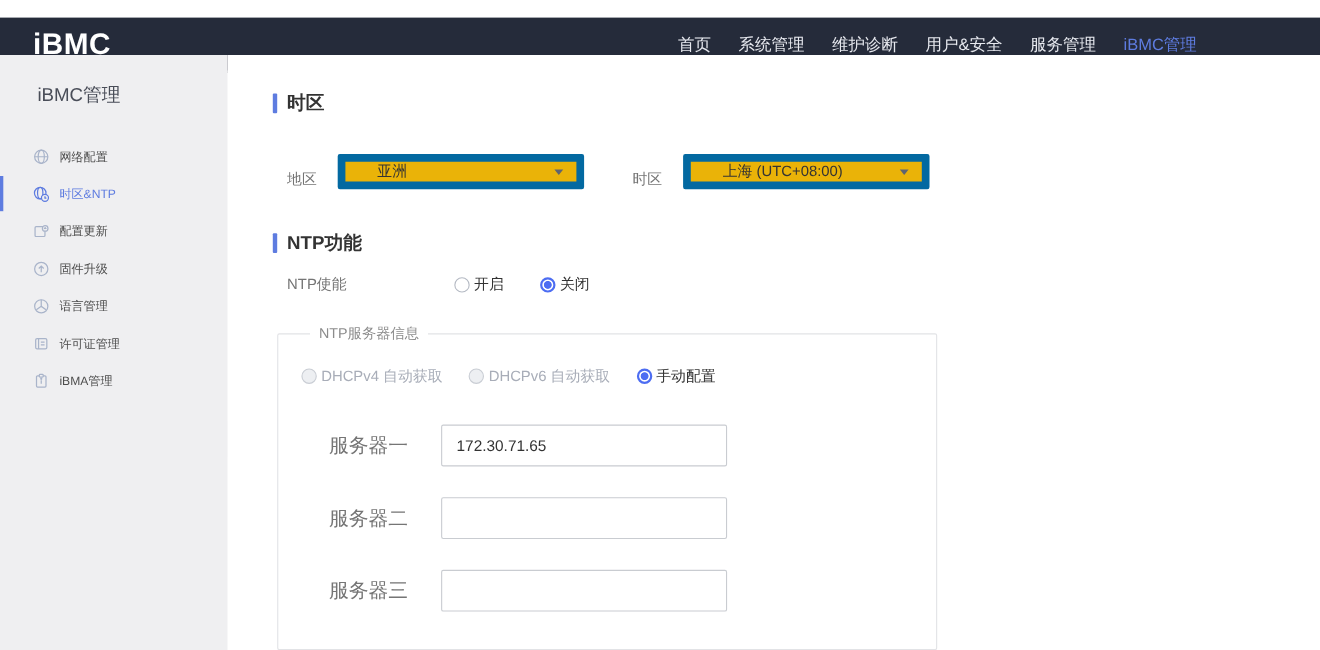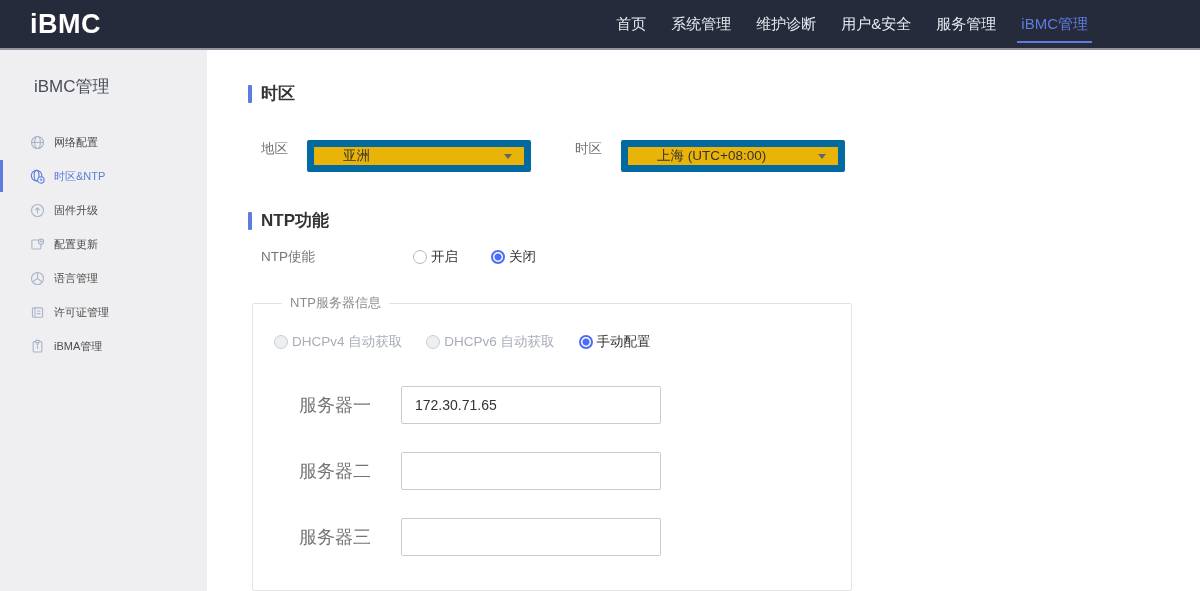--- a/index.html
+++ b/index.html
@@ -1,21 +1,21 @@
 <!DOCTYPE html>
 <html><head>
 <meta charset="utf-8">
 <style>
   * { margin:0; padding:0; box-sizing:border-box; }
   html,body { width:1200px; height:591px; overflow:hidden; background:#fff;
     font-family:"Liberation Sans","DejaVu Sans",sans-serif; }
   .app { position:relative; width:1200px; height:591px; }
 
   
-  .topbar { position:absolute; top:0; left:0; right:0; height:50px; background:#252b3a;
+  .topbar { position:absolute; top:16px; left:0; right:0; height:50px; background:#252b3a;
     display:flex; align-items:center; padding:0 112px 0 30px; border-bottom:2px solid #93959e; }
   .logo { color:#ffffff; font-size:27px; font-weight:bold; letter-spacing:.5px; line-height:1; }
   .topnav { margin-left:auto; display:flex; gap:25px; height:100%; align-items:stretch; }
   .nav-item { position:relative; display:flex; align-items:center; color:#e7e9ef;
     font-size:15px; cursor:pointer; text-decoration:none; white-space:nowrap; }
   .nav-item.active { color:#5e7ce0; }
   .nav-item.active::after { content:""; position:absolute; left:-4px; right:-4px; bottom:5px;
     height:2px; background:#5e7ce0; }
 
   
@@ -32,21 +32,21 @@
   .collapse-tab { position:absolute; left:207px; top:333px; width:15px; height:32px;
     background:#efeff1; border-radius:0 8px 8px 0; display:flex; align-items:center;
     justify-content:center; cursor:pointer; }
 
   
   .content { position:absolute; top:50px; left:207px; right:0; bottom:0; background:#fff;
     padding:32px 0 0 41px; }
   .sec-title { display:flex; align-items:center; gap:9px; font-size:17px; font-weight:bold;
     color:#333; }
   .sec-title .bar { width:4px; height:18px; background:#5e7ce0; border-radius:1px; }
-  .form-row { display:flex; align-items:flex-start; margin:35px 0 0 13px; height:32px; }
+  .form-row { display:flex; align-items:flex-end; margin:35px 0 0 13px; height:32px; }
   .f-label { font-size:13.5px; color:#757575; flex:none; }
   .w46 { width:46px; } .ml44 { margin-left:44px; } .w152 { width:152px; }
   .select { width:224px; height:32px; border:7px solid #0369a1; border-radius:2px;
     background:#eab308; display:flex; align-items:center; padding:0 12px 0 29px; cursor:pointer; }
   .sel-val { flex:1; font-size:13.5px; color:#333; }
   .caret { width:0; height:0; border-left:4.5px solid transparent;
     border-right:4.5px solid transparent; border-top:5px solid #5f6470; }
 
   .ntp-title { margin-top:37px; }
   .enable-row { margin-top:16px; height:20px; }
@@ -109,35 +109,35 @@
               <ellipse cx="7" cy="7" rx="2.6" ry="5.6"></ellipse>
             <circle cx="11.6" cy="11.6" r="3.4" fill="#efeff1"></circle>
               <path d="M11.6 10.1v1.7h1.4"></path>
           </svg>
         </span>
         <span>时区&amp;NTP</span>
       </li>
       <li class="menu-item">
         <span class="micon">
           <svg width="15" height="15" viewBox="0 0 16 16" fill="none" stroke="currentColor" stroke-width="1.2">
-            <circle cx="8" cy="8" r="6.4"></circle>
-              <path d="M8 11.3V5.3M5.6 7.6L8 5.2l2.4 2.4"></path>
-          </svg>
-        </span>
-        <span>固件升级</span>
-      </li>
-      <li class="menu-item">
-        <span class="micon">
-          <svg width="15" height="15" viewBox="0 0 16 16" fill="none" stroke="currentColor" stroke-width="1.2">
             <rect x="2" y="3.2" width="9.6" height="9.6" rx="1"></rect>
             <circle cx="11.8" cy="5" r="2.7" fill="#efeff1"></circle>
               <path d="M10.7 5.4l1.1-1.2 1.1 1.2"></path>
           </svg>
         </span>
         <span>配置更新</span>
+      </li>
+      <li class="menu-item">
+        <span class="micon">
+          <svg width="15" height="15" viewBox="0 0 16 16" fill="none" stroke="currentColor" stroke-width="1.2">
+            <circle cx="8" cy="8" r="6.4"></circle>
+              <path d="M8 11.3V5.3M5.6 7.6L8 5.2l2.4 2.4"></path>
+          </svg>
+        </span>
+        <span>固件升级</span>
       </li>
       <li class="menu-item">
         <span class="micon">
           <svg width="15" height="15" viewBox="0 0 16 16" fill="none" stroke="currentColor" stroke-width="1.2">
             <circle cx="8" cy="8" r="6.4"></circle>
               <path d="M8 1.6V8l4.6 3.4M8 8L3.2 11.2"></path>
           </svg>
         </span>
         <span>语言管理</span>
       </li>

